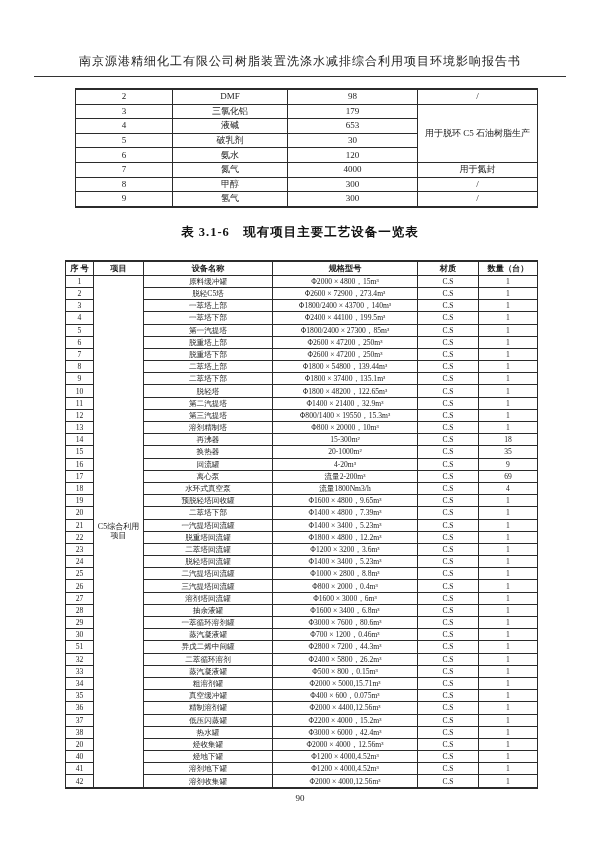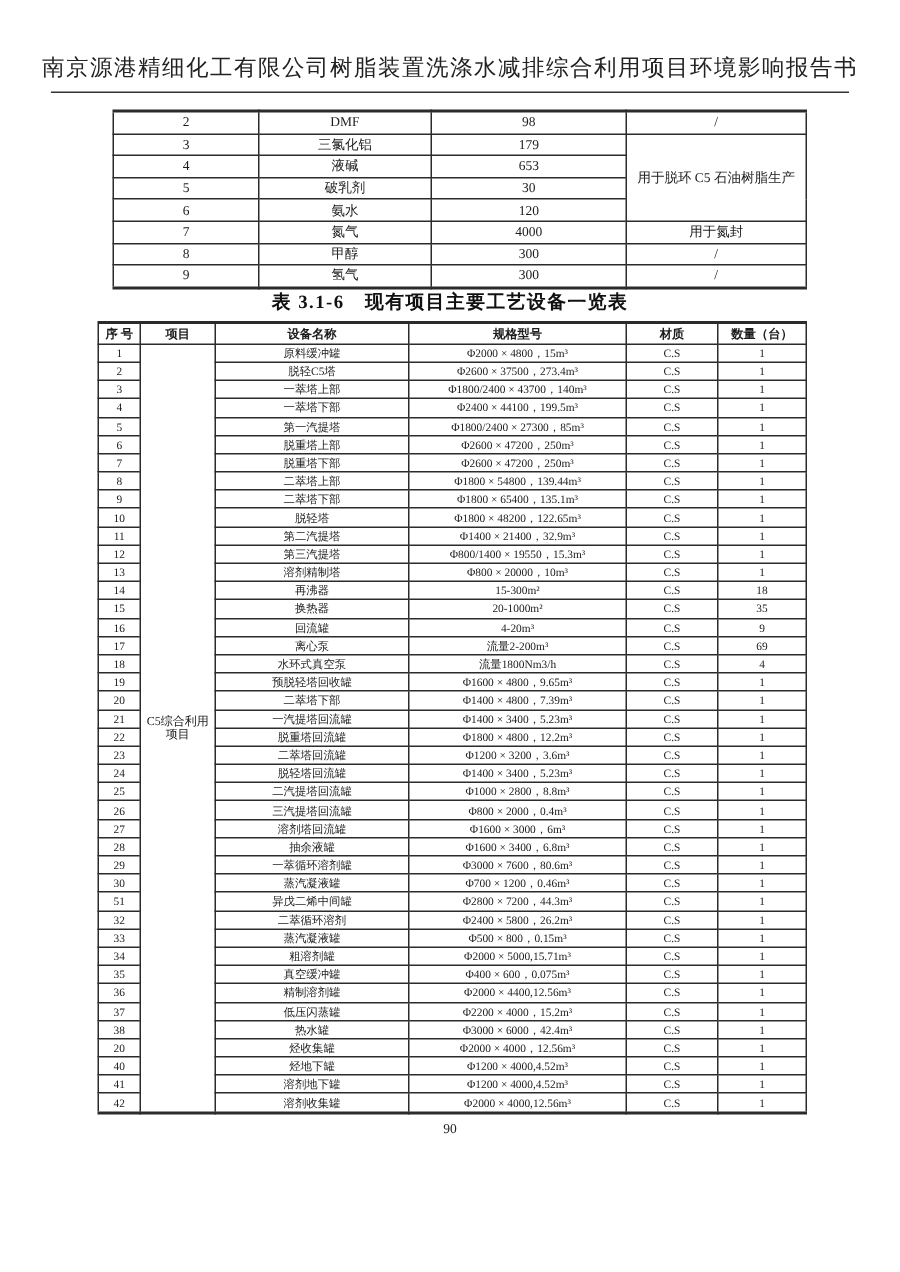--- a/index.html
+++ b/index.html
@@ -6,23 +6,23 @@
   .page{
     position:relative;
     width:600px;height:848px;
     margin:0 auto;
     background:#ffffff;
     font-family:"Liberation Serif","DejaVu Serif",serif;
     color:#1c1c1c;
     overflow:hidden;
   }
   .doc-header{
-    padding-top:36px;
+    padding-top:53px;
     text-align:center;
-    font-size:15px;
+    font-size:12px;
     letter-spacing:1px;
     color:#222;
   }
   .header-rule{
     margin:6px 34px 0 34px;
     border:none;
     border-top:1.5px solid #333;
     height:0;
   }
   table{border-collapse:collapse;table-layout:fixed;}
@@ -48,30 +48,30 @@
     line-height:11px;
   }
   
   .section-heading{
     margin:13px 0 0 78px;
     font-size:13px;
     font-weight:bold;
     color:#111;
   }
   .table-caption{
-    margin-top:0;
+    margin-top:16px;
     text-align:center;
     font-size:12.5px;
     font-weight:bold;
     letter-spacing:1px;
     color:#111;
   }
   
   .equip-table{
-    margin:4px 0 0 65px;
+    margin:19px 0 0 65px;
     width:472px;
     border:1px solid #2b2b2b;
     border-top:2px solid #2b2b2b;
     border-bottom:2px solid #2b2b2b;
     font-size:7.6px;
   }
   .equip-table th{
     border:1px solid #2b2b2b;
     height:13px;
     font-size:8.2px;
@@ -184,21 +184,21 @@
           <td>1</td>
           <td class="project-cell" rowspan="42">C5综合利用项目</td>
           <td>原料缓冲罐</td>
           <td>Φ2000 × 4800，15m³</td>
           <td>C.S</td>
           <td>1</td>
         </tr>
         <tr>
           <td>2</td>
           <td>脱轻C5塔</td>
-          <td>Φ2600 × 37500，273.4m³</td>
+          <td>Φ2600 × 72900，273.4m³</td>
           <td>C.S</td>
           <td>1</td>
         </tr>
         <tr>
           <td>3</td>
           <td>一萃塔上部</td>
           <td>Φ1800/2400 × 43700，140m³</td>
           <td>C.S</td>
           <td>1</td>
         </tr>
@@ -233,21 +233,21 @@
         <tr>
           <td>8</td>
           <td>二萃塔上部</td>
           <td>Φ1800 × 54800，139.44m³</td>
           <td>C.S</td>
           <td>1</td>
         </tr>
         <tr>
           <td>9</td>
           <td>二萃塔下部</td>
-          <td>Φ1800 × 65400，135.1m³</td>
+          <td>Φ1800 × 37400，135.1m³</td>
           <td>C.S</td>
           <td>1</td>
         </tr>
         <tr>
           <td>10</td>
           <td>脱轻塔</td>
           <td>Φ1800 × 48200，122.65m³</td>
           <td>C.S</td>
           <td>1</td>
         </tr>

